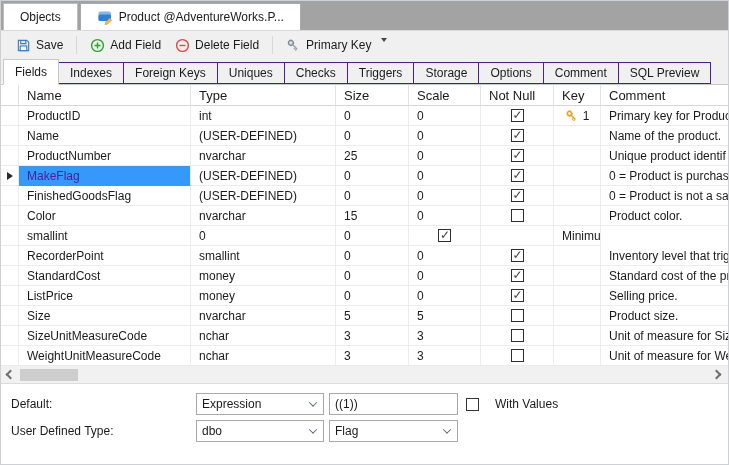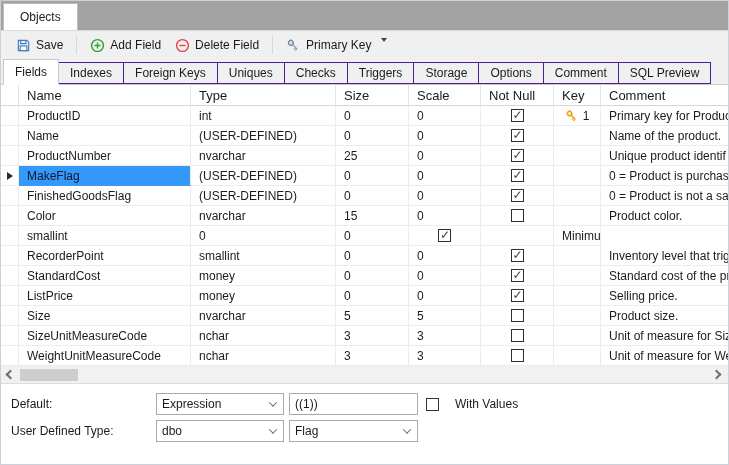--- a/index.html
+++ b/index.html
@@ -38,55 +38,63 @@
   .grow{ display:grid; grid-template-columns:18px 172px 145px 73px 72px 73px 47px 140px; height:20px; }
   .hrow{ height:21px; font-size:13px; }
   .gc{ border-right:1px solid #ececec; border-bottom:1px solid #ececec;
     padding-left:8px; white-space:nowrap; overflow:hidden; display:flex; align-items:center; }
   .hrow .gc{ border-right:1px solid #e3e3e3; border-bottom:1px solid #d7d7d7; }
   .gc.gutter{ padding:0; justify-content:center; }
   .gc.nn, .gc.keyc{ padding:0; justify-content:center; gap:4px; }
   .rowmark{ display:none; width:0; height:0; border-top:4px solid transparent;
     border-bottom:4px solid transparent; border-left:6px solid #2b2b2b; }
   .grow.selected .rowmark{ display:block; }
-  .grow.selected [data-cell="name"]{ background:var(--sel); color:#0f172a; border-bottom-color:var(--sel); }
+  .grow.selected [data-cell="name"]{ background:var(--sel); color:#4c1d95; border-bottom-color:var(--sel); }
   .cb{ width:13px; height:13px; border:1px solid #2e2e2e; background:#fff; position:relative; }
   .cb.checked::after{ content:"\2713"; position:absolute; left:1px; top:-2px;
     font-size:12px; line-height:14px; color:#424242; }
 
   
   .hscroll{ height:18px; background:#f1f1f1; display:flex; align-items:center; border-bottom:1px solid #dcdcdc; }
   .sarr{ width:7px; height:7px; border-left:2px solid #6f6f6f; border-bottom:2px solid #6f6f6f; flex:none; }
   .sarr.left{ transform:rotate(45deg); margin-left:6px; }
   .sarr.right{ transform:rotate(225deg); margin-left:auto; margin-right:8px; }
   .sthumb{ width:58px; height:12px; background:#cdcdcd; margin-left:6px; flex:none; }
 
   
   .panel{ background:#fff; padding:9px 0 0 10px; height:64px; }
   .prow{ display:flex; align-items:center; height:22px; margin-bottom:5px; }
   .plabel{ width:145px; flex:none; }
   .select,.pinput{ height:22px; border:1px solid #a9a9a9; background:#fff;
-    display:flex; align-items:center; width:128px; flex:none; }
+    display:flex; align-items:center; width:128px; flex:none;margin-left:40px; }
   .select{ justify-content:space-between; padding:0 7px 0 5px; }
   .pinput{ padding:0; margin-left:5px; width:129px; }
   .pinput input{ border:none; outline:none; width:100%; height:100%; padding:0 5px;
     font:12px "Liberation Sans",sans-serif; color:#1b1b1b; background:transparent; }
   .chev{ width:6px; height:6px; border-right:1.5px solid #5f6b77; border-bottom:1.5px solid #5f6b77;
     transform:rotate(45deg) translate(-1px,-1px); flex:none; }
   .cb2{ width:13px; height:13px; border:1px solid #333; background:#fff; margin-left:8px; flex:none; }
   .wvlabel{ margin-left:16px; }
 </style>
 </head>
 <body>
 
 <div class="window" style="--sel: #3598fb;">
 
   <div class="doctabs">
     <div class="doctab">
       <span>Objects</span>
+    </div>
+    <div class="doctab active">
+      <svg width="16" height="16" viewBox="0 0 16 16">
+        <rect x="1.5" y="2.5" width="12.5" height="9.5" rx="2" fill="#7db9ef"></rect>
+        <rect x="1.5" y="5.5" width="12.5" height="6.5" rx="1.5" fill="#2f80d4"></rect>
+        <path d="M8.6 13.2l4.1-4.1 1.9 1.9-4.1 4.1-2.4.5z" fill="#f5b73d" stroke="#c98f1f" stroke-width="0.6"></path>
+      </svg>
+      <span>Product @AdventureWorks.P...</span>
     </div>
   </div>
 
   <div class="toolbar">
     <div class="tbtn">
       <svg width="15" height="15" viewBox="0 0 16 16">
         <path d="M2.5 2.5h9l2 2v9h-11z" fill="#eaf2fb" stroke="#3f7bbf" stroke-width="1.2"></path>
         <path d="M5 2.5v3.5h5.5V2.5" fill="none" stroke="#3f7bbf" stroke-width="1.2"></path>
         <rect x="4.5" y="8.5" width="7" height="5" fill="#fff" stroke="#3f7bbf" stroke-width="1.2"></rect>
       </svg>

